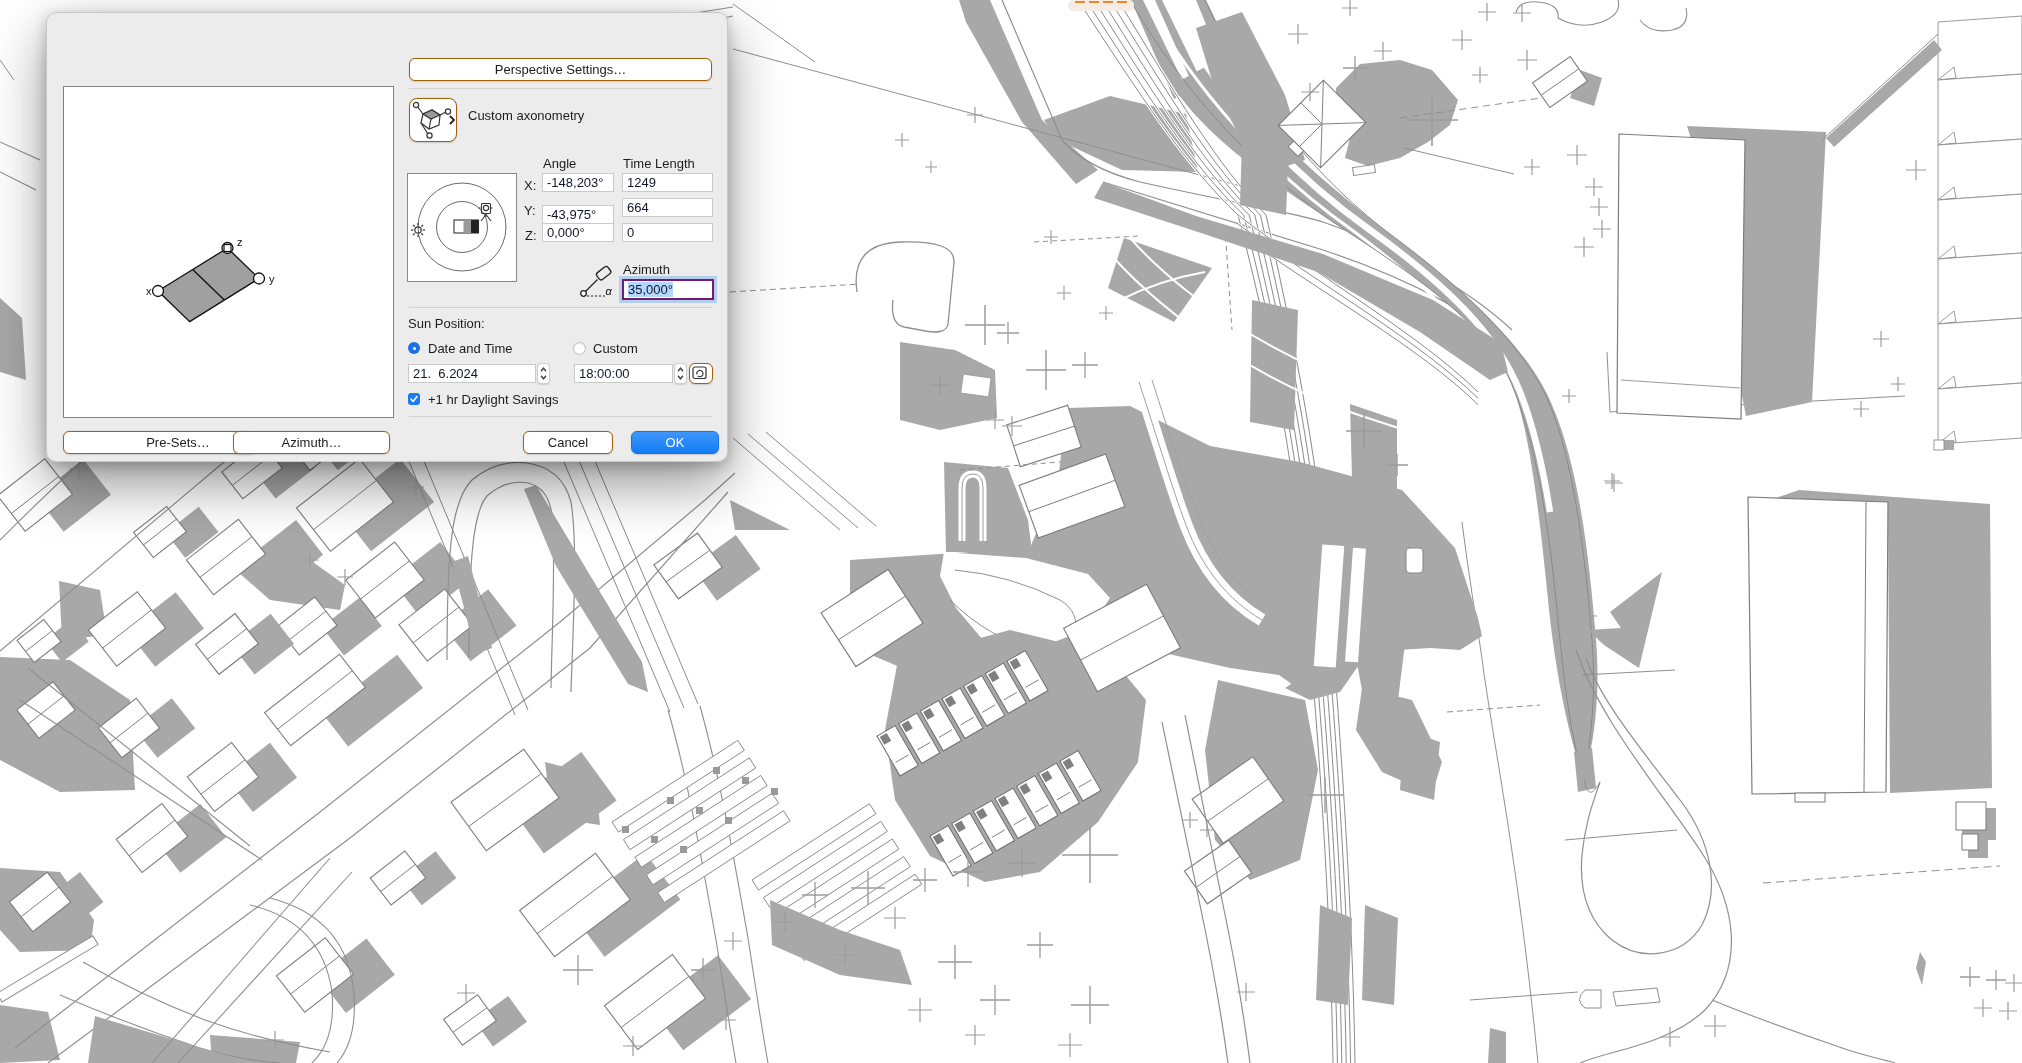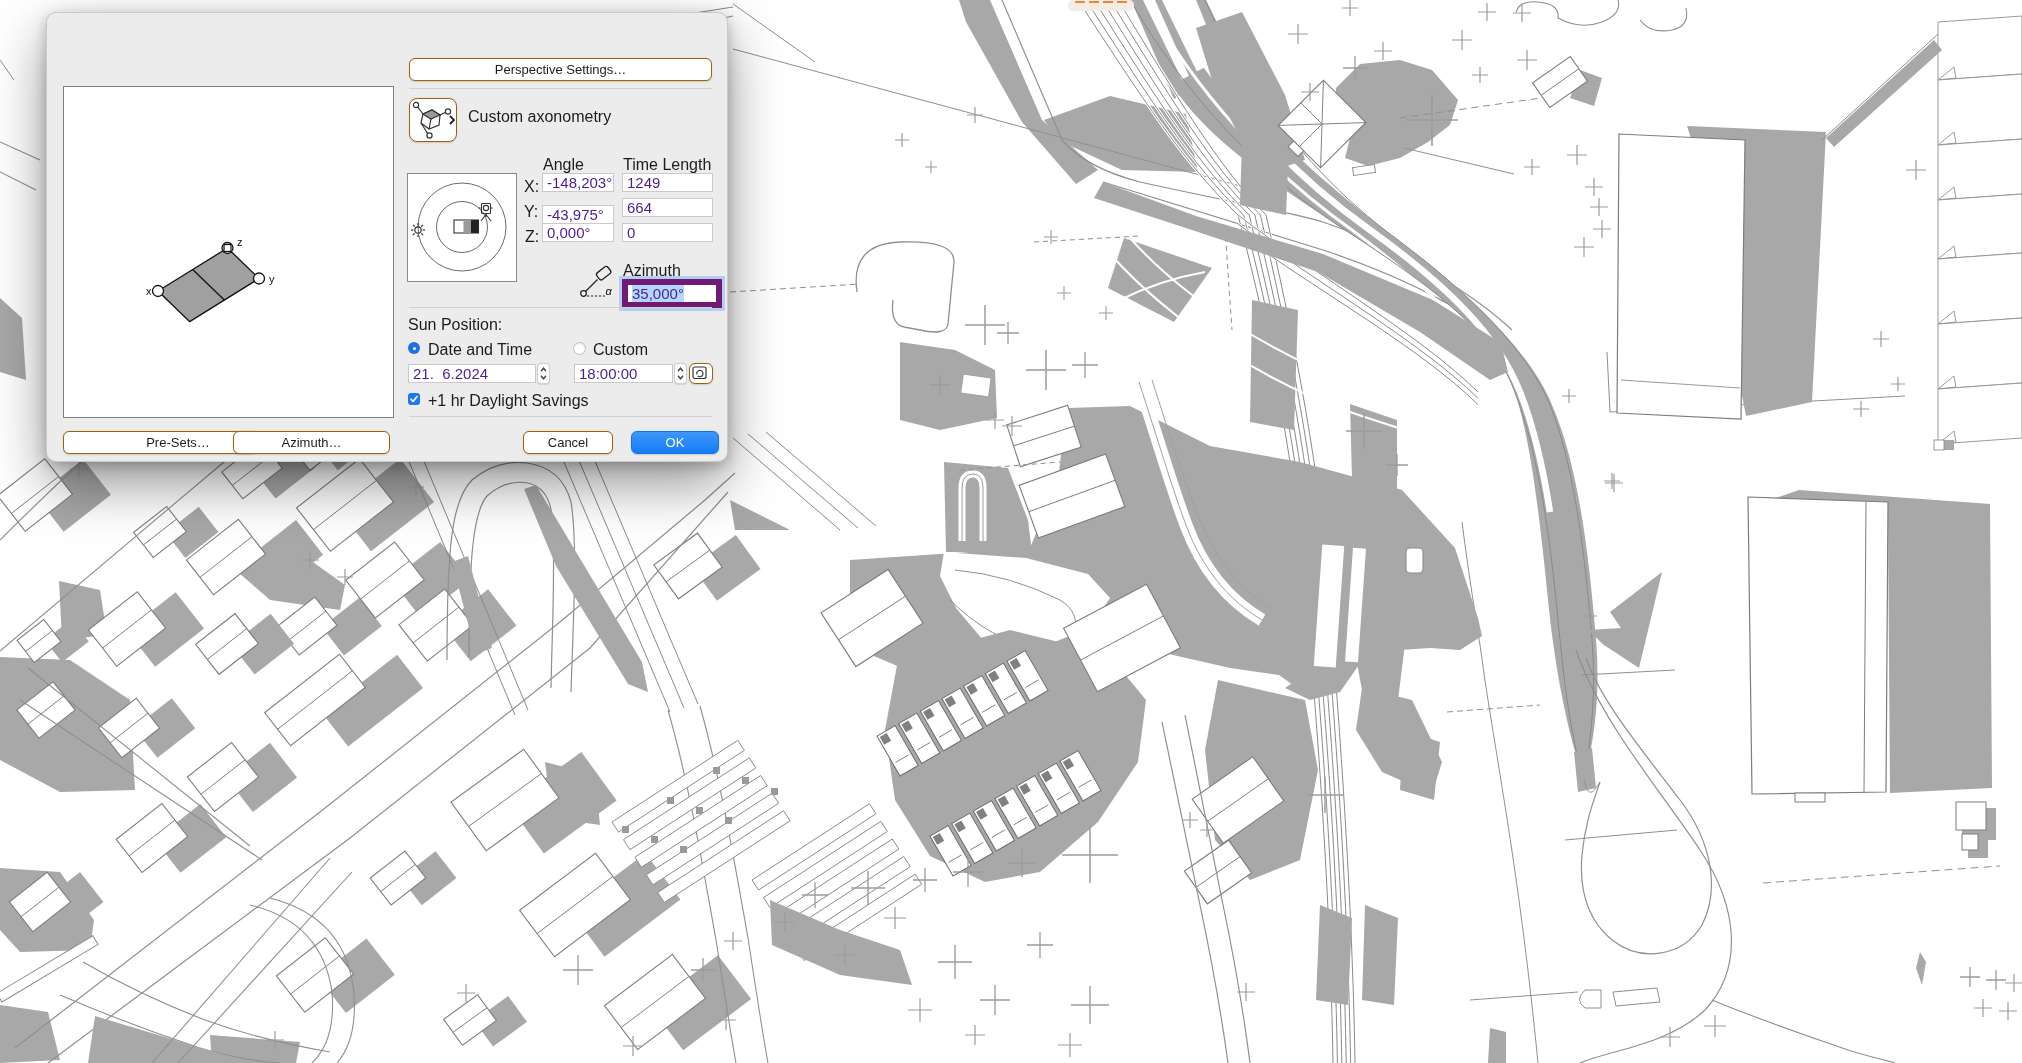--- a/index.html
+++ b/index.html
@@ -10,22 +10,22 @@
   #dlg{position:absolute;left:46px;top:12px;width:680px;height:448px;background:#ececec;
     border-radius:10px;border:1px solid #c9c9c9;
     box-shadow:0 22px 55px rgba(0,0,0,.42),0 4px 14px rgba(0,0,0,.22);
     font-size:13px;color:#1c1c1e;}
   #dlg .ttl{position:absolute;left:0;top:0;width:100%;height:29px;line-height:29px;
     text-align:center;font-weight:bold;font-size:13.5px;border-bottom:1px solid #d4d4d4;}
   .btn{position:absolute;background:#ffffff;border:1px solid #a16207;border-radius:6px;
     box-shadow:0 .5px 1.5px rgba(0,0,0,.15);text-align:center;height:21px;line-height:21px;
     font-size:13px;color:#1c1c1e;}
   .fld{position:absolute;background:#fff;border:1px solid #c9c9c9;height:17px;line-height:17px;
-    font-size:15px;color:#4c1d95;padding-left:4px;box-sizing:content-box;}
-  .lbl{position:absolute;font-size:16px;color:#1c1c1e;white-space:nowrap;}
+    font-size:13px;color:#0f172a;padding-left:4px;box-sizing:content-box;}
+  .lbl{position:absolute;font-size:13px;color:#1c1c1e;white-space:nowrap;}
   .sep{position:absolute;height:1px;background:#d2d2d2;}
   #prev{position:absolute;left:16px;top:73px;width:329px;height:330px;background:#fff;
     border:1px solid #7f7f7f;}
   #okbtn{background:linear-gradient(#3e97fb,#157cf5);color:#fff;border:1px solid #1373e8;margin-left:7px;}
   .stp{position:absolute;width:11px;height:19px;background:#fff;border:1px solid #cfcfcf;
     border-radius:4px;box-shadow:0 .5px 1px rgba(0,0,0,.12);}
 </style>
 </head>
 <body>
 <div id="stage">
@@ -588,21 +588,21 @@
   <svg id="azi" style="position:absolute;left:530px;top:250px;" width="40" height="36" viewBox="0 0 40 36">
     <g transform="translate(26.5,10) rotate(-38)">
       <rect x="-7" y="-4" width="14" height="8.5" rx="2.5" fill="none" stroke="#222" stroke-width="1.3"></rect>
     </g>
     <line x1="8" y1="29" x2="20.5" y2="16.5" stroke="#222" stroke-width="1.3"></line>
     <circle cx="6.5" cy="30.5" r="2.8" fill="#fff" stroke="#222" stroke-width="1.3"></circle>
     <line x1="10" y1="33" x2="28" y2="33" stroke="#222" stroke-width="1.1" stroke-dasharray="2.2 1.8"></line>
     <text x="28.5" y="32" font-size="11" fill="#111" font-style="italic">α</text>
   </svg>
   <div class="lbl" style="left:576px;top:249px;">Azimuth</div>
-  <div class="fld" id="azfld" style="left:575px;top:266px;width:84px;border:6px solid #701a75;box-shadow:0 0 0 3px rgba(150,190,240,.65);"><span style="background:#b3d7ff;">35,000°</span></div>
+  <div class="fld" id="azfld" style="left:575px;top:266px;width:84px;border:2px solid #701a75;box-shadow:0 0 0 3px rgba(150,190,240,.65);"><span style="background:#b3d7ff;">35,000°</span></div>
 
   <div class="sep" style="left:362px;top:294px;width:303px;"></div>
   <div class="lbl" style="left:361px;top:303px;">Sun Position:</div>
 
   <div style="position:absolute;left:361px;top:329px;width:12px;height:12px;border-radius:50%;background:#1c71e8;"></div>
   <div style="position:absolute;left:365.5px;top:333.5px;width:3px;height:3px;border-radius:50%;background:#fff;"></div>
   <div class="lbl" style="left:381px;top:328px;">Date and Time</div>
   <div style="position:absolute;left:526px;top:329px;width:11px;height:11px;border-radius:50%;background:#fff;border:1px solid #bdbdbd;box-shadow:inset 0 1px 2px rgba(0,0,0,.08);"></div>
   <div class="lbl" style="left:546px;top:328px;">Custom</div>
 

